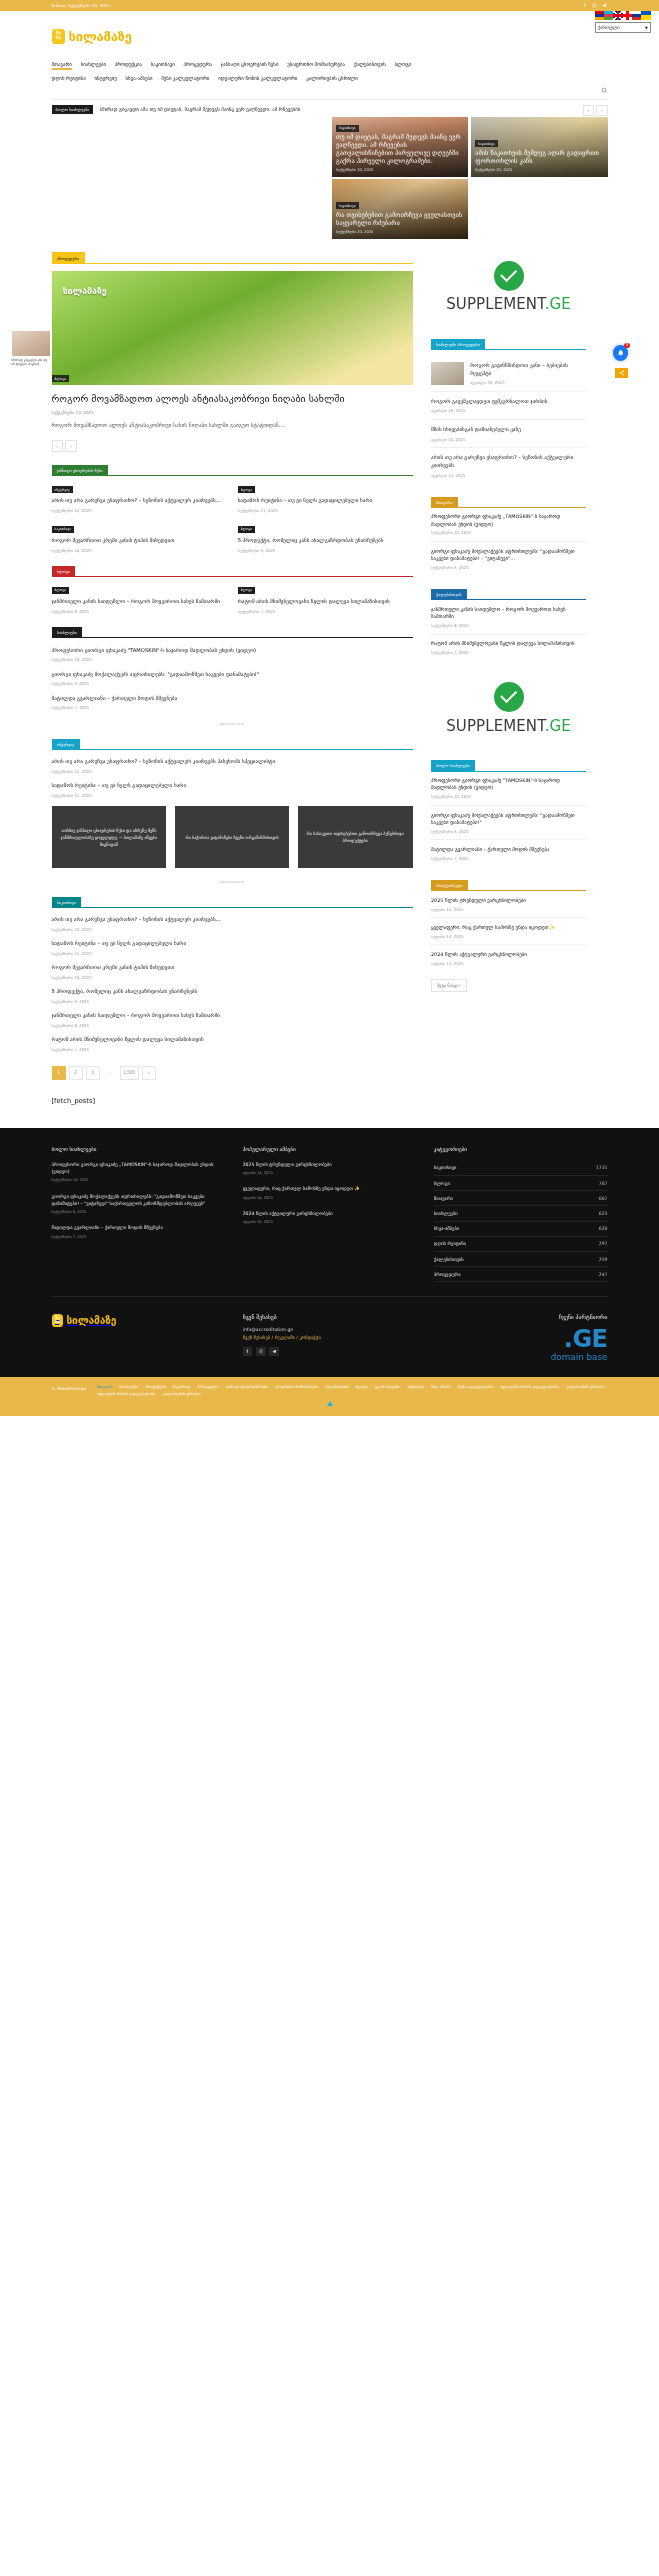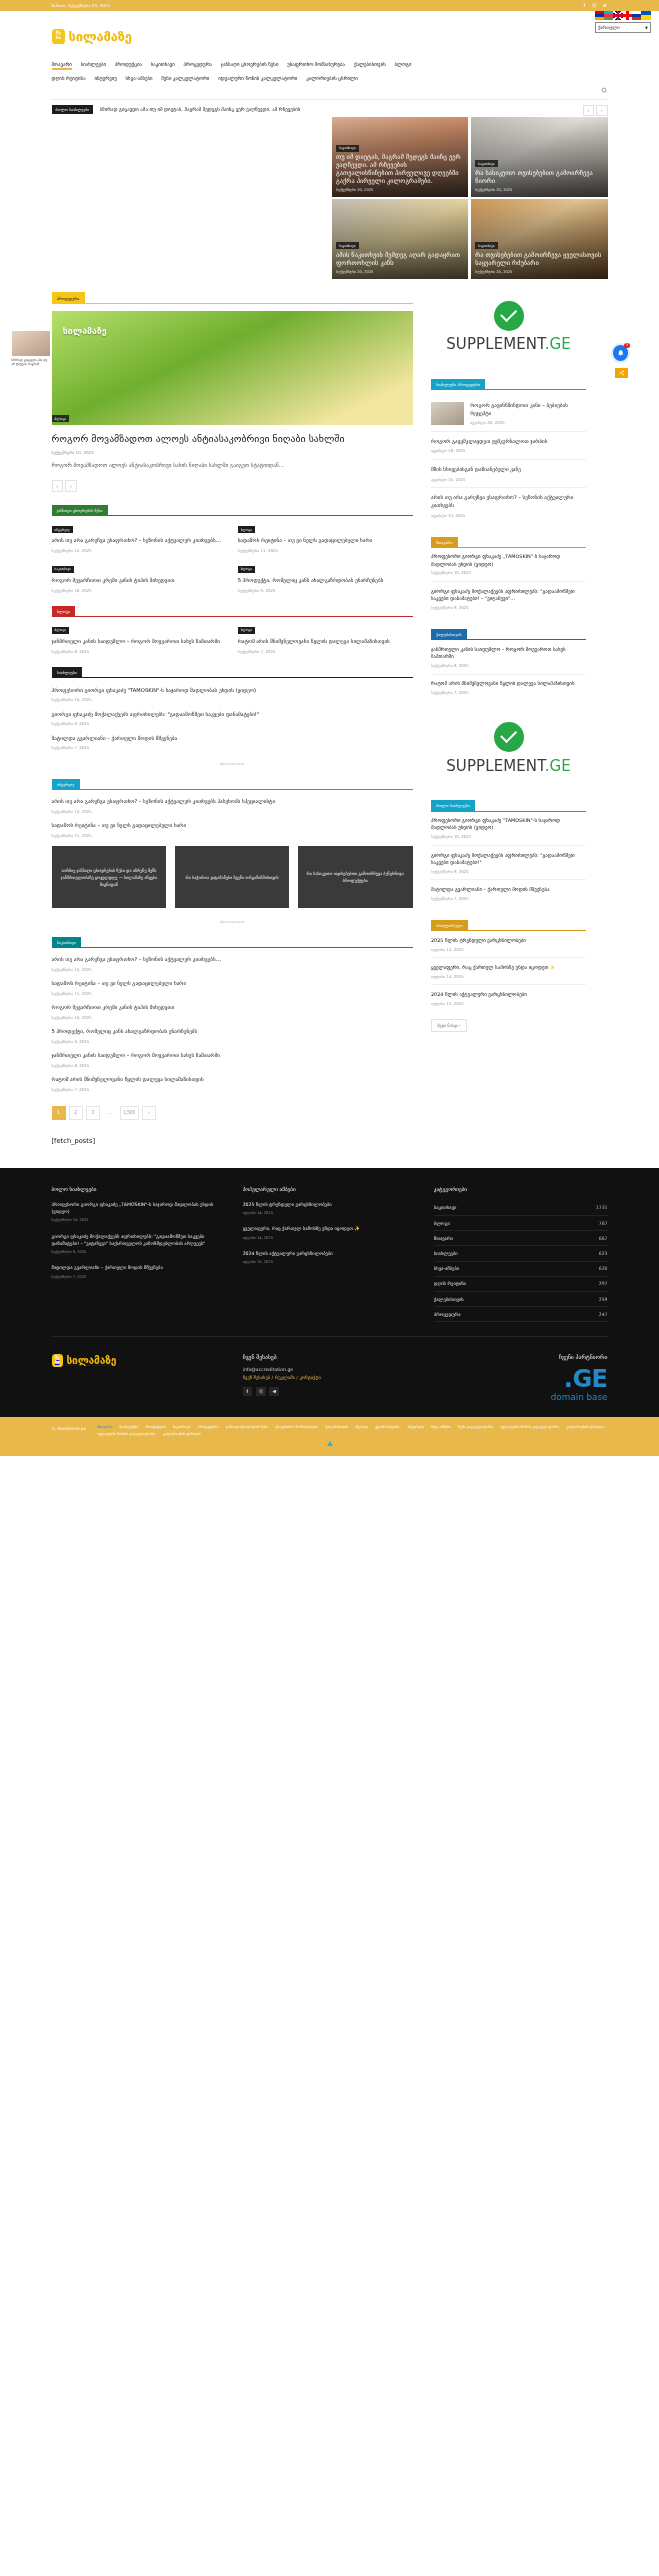--- a/index.html
+++ b/index.html
@@ -143,21 +143,21 @@
   
   .hero {
     display: grid;
     grid-template-columns: 1fr 1fr;
     gap: 2.1px;
     width: 276px;
     margin-left: 280px;
     margin-top: -2.1px;
   }
   .hero-card {
-    position: relative; height: 80px; overflow:hidden;
+    position: relative; height: 60px; overflow:hidden;
     display:flex; align-items:flex-end;
   }
   .hero-card .ph { position:absolute; inset:0; }
   .ph-skin   { background: linear-gradient(160deg,#e8b89a,#cf8f6a 45%,#8a6a52); }
   .ph-garlic { background: linear-gradient(150deg,#c9c5bd,#efece6 40%,#b9b2a6); }
   .ph-honey  { background: linear-gradient(150deg,#d9a05a,#f0cf99 40%,#a8763c); }
   .ph-peel   { background: linear-gradient(150deg,#cfc9bf,#f2e0a8 50%,#c7b27a); }
   .hero-scrim {
     position:absolute; inset:0;
     background: linear-gradient(to top, rgba(0,0,0,.74) 0%, rgba(0,0,0,.38) 45%, rgba(0,0,0,.05) 100%);
@@ -453,25 +453,20 @@
   </div>
 
   <div style="position:relative;">
     <div class="hero" id="heroGrid">
         <div class="hero-card">
           <div class="ph ph-skin"></div>
           <div class="hero-scrim"></div>
           <div class="hero-body"><span class="chip">საკითხავი</span><div class="hero-title">თუ იმ დიეტას, მაგრამ შედეგს მაინც ვერ ვაღწევდი. ამ რჩევების გათვალისწინებით პირველივე დღეებში გაქრა პირველი კილოგრამები.</div><div class="hero-date">სექტემბერი 20, 2025</div></div>
         </div>
         <div class="hero-card">
-          <div class="ph ph-garlic"></div>
-          <div class="hero-scrim"></div>
-          <div class="hero-body"><span class="chip">საკითხავი</span><div class="hero-title">რა სასიკეთო თვისებებით გამოირჩევა ნიორი</div><div class="hero-date">სექტემბერი 20, 2025</div></div>
-        </div>
-        <div class="hero-card">
           <div class="ph ph-peel"></div>
           <div class="hero-scrim"></div>
           <div class="hero-body"><span class="chip">საკითხავი</span><div class="hero-title">ამის წაკითხვის შემდეგ აღარ გადაყრით ფორთოხლის კანს</div><div class="hero-date">სექტემბერი 20, 2025</div></div>
         </div>
         <div class="hero-card">
           <div class="ph ph-honey"></div>
           <div class="hero-scrim"></div>
           <div class="hero-body"><span class="chip">საკითხავი</span><div class="hero-title">რა თვისებებით გამოირჩევა ყველასთვის საყვარელი რძუბარი</div><div class="hero-date">სექტემბერი 20, 2025</div></div>
         </div>
       </div>

